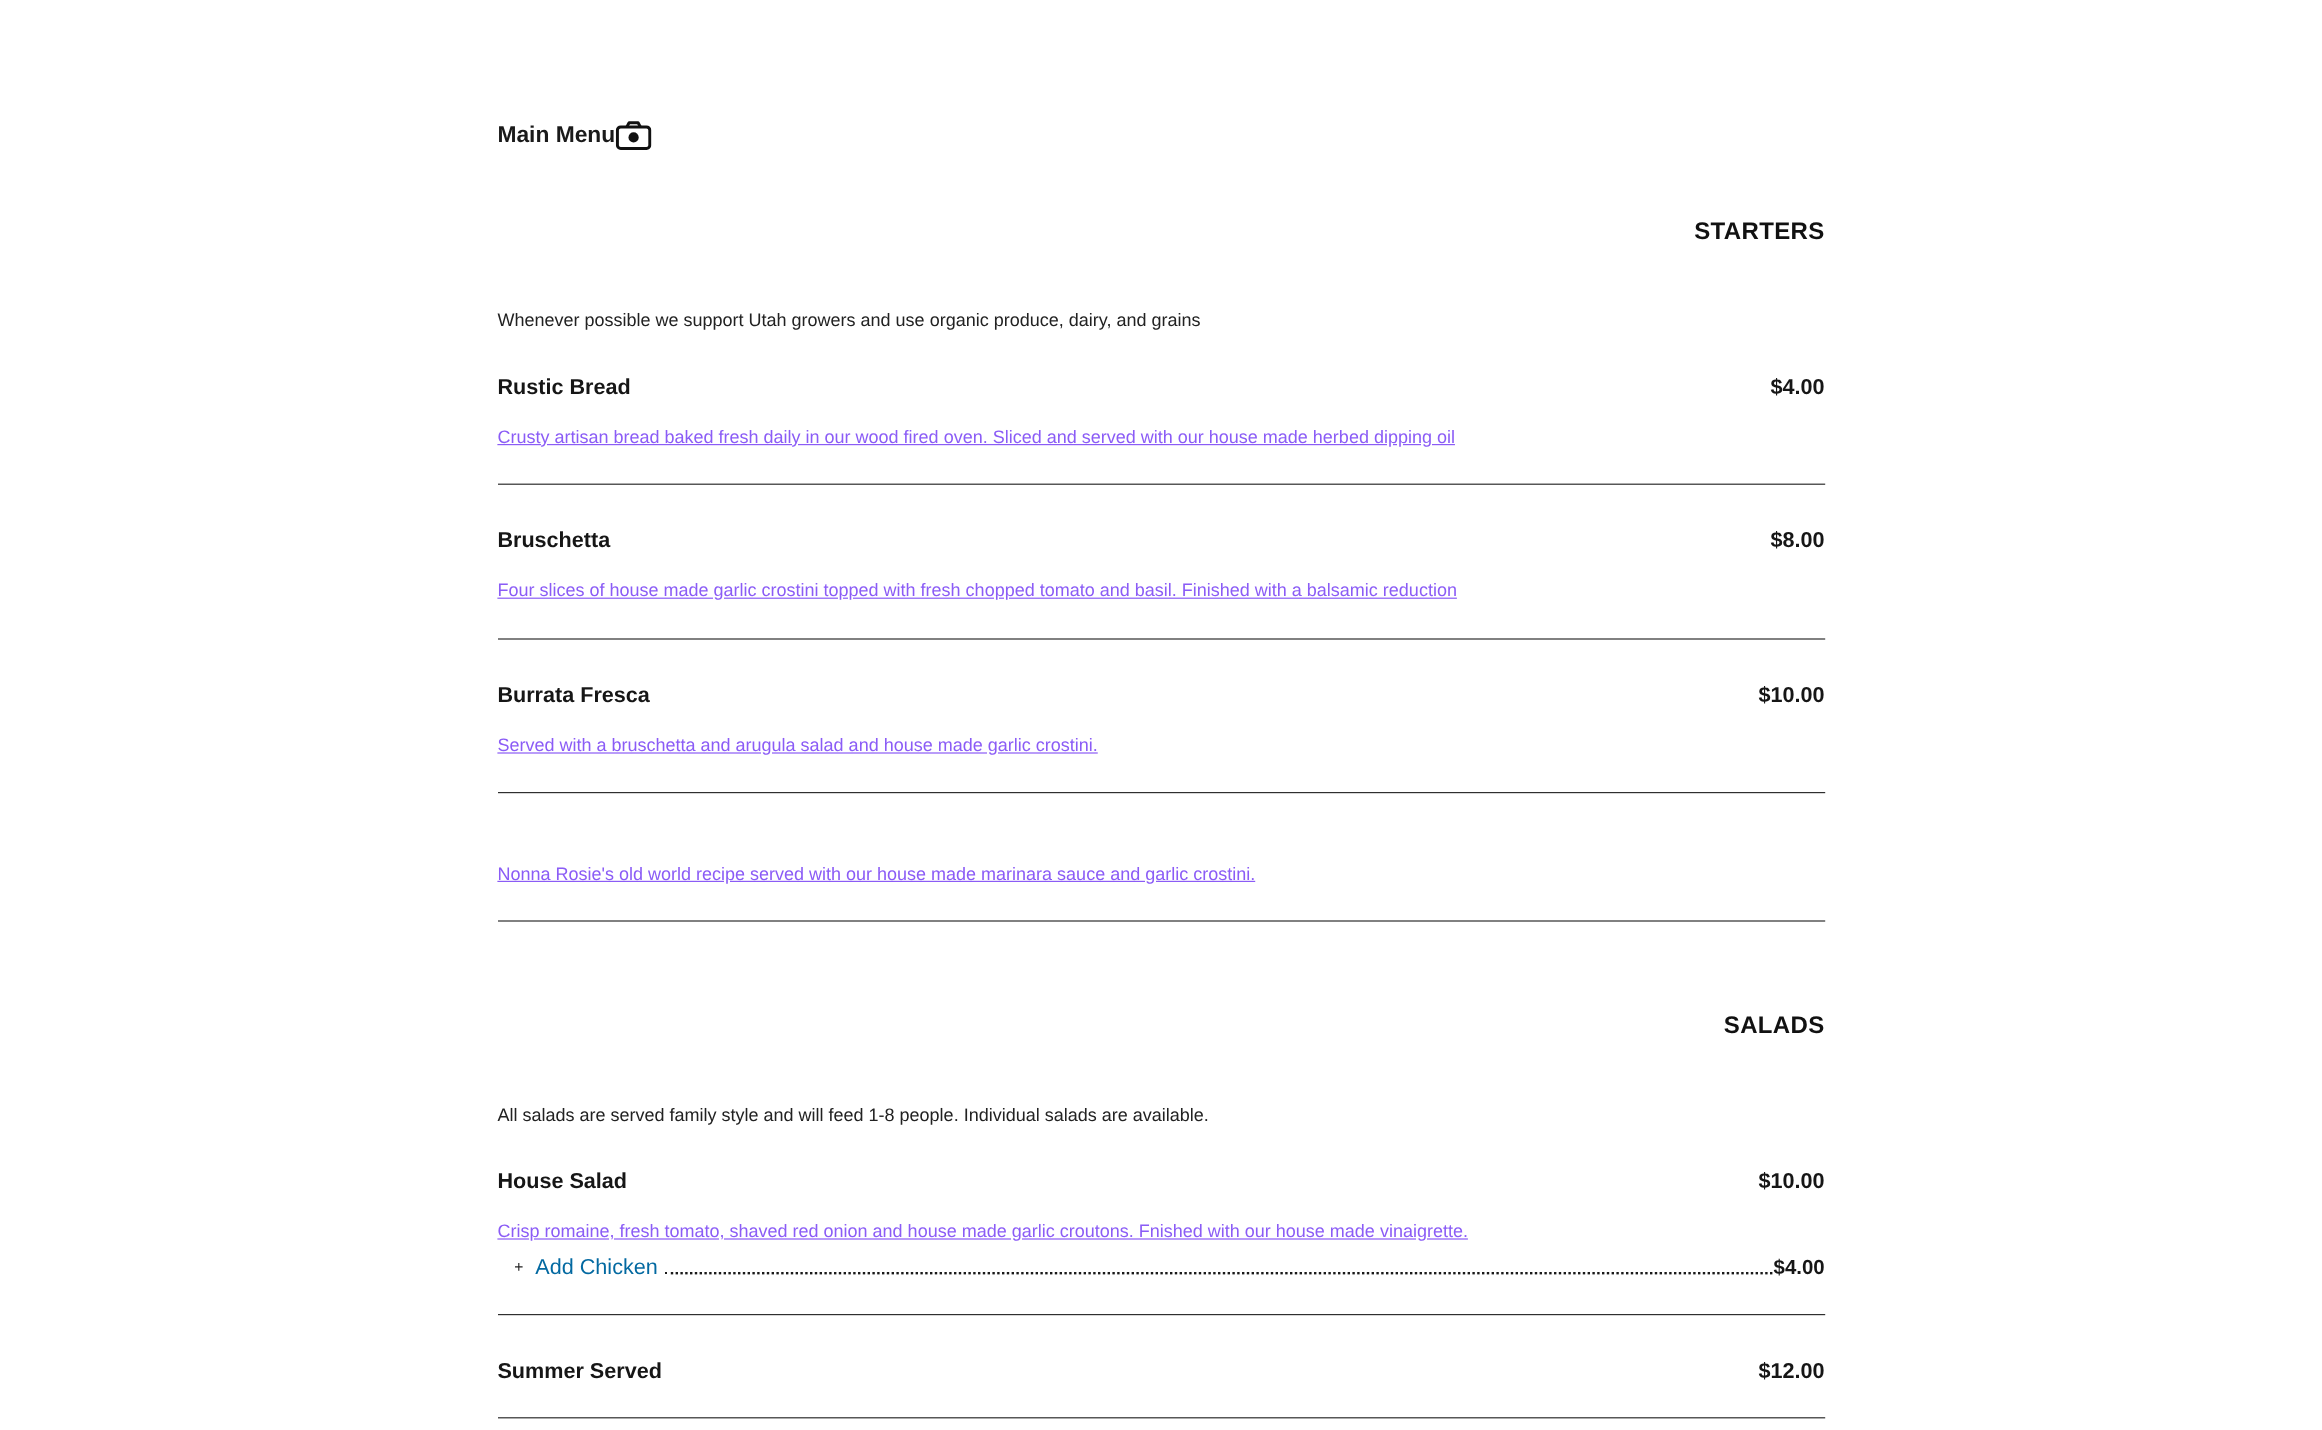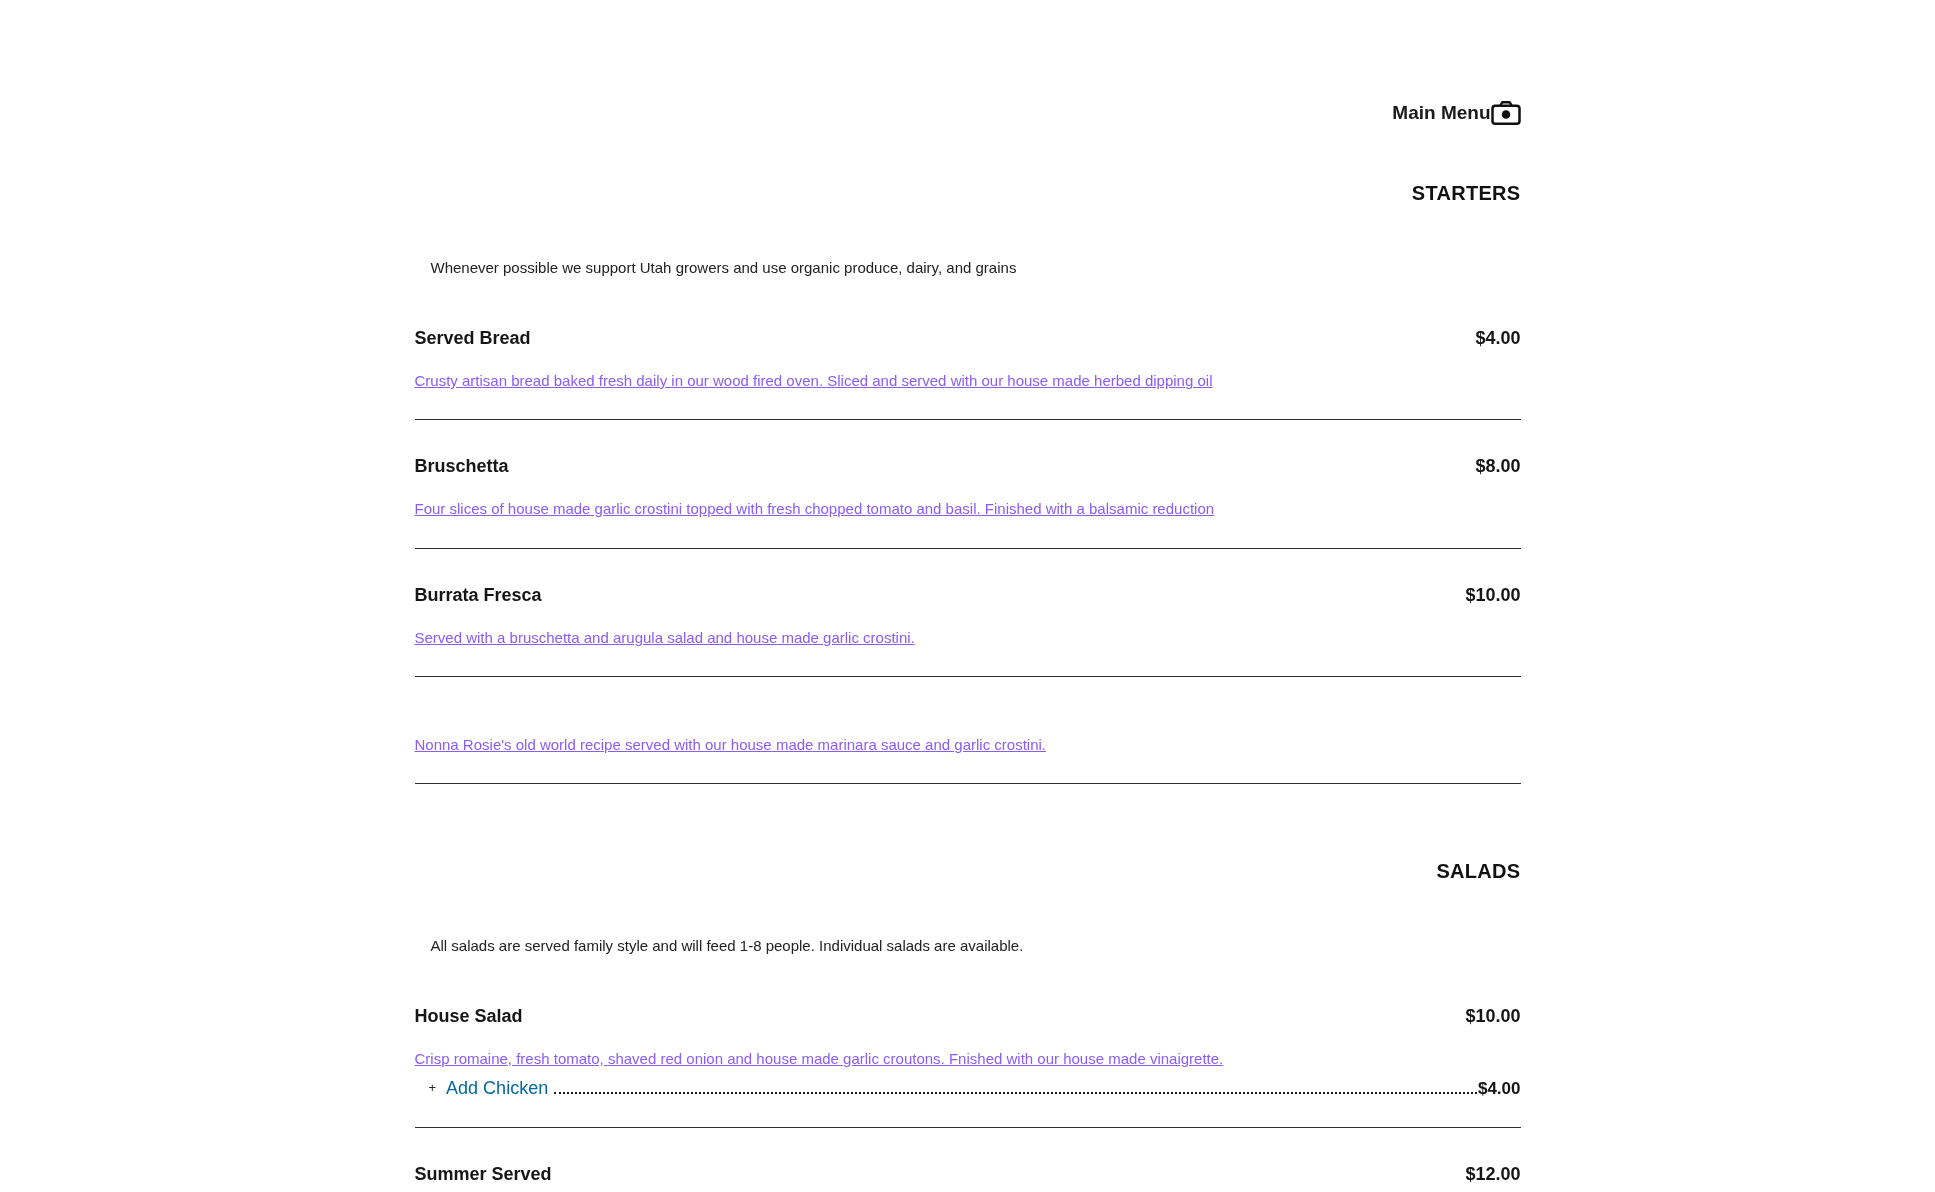--- a/index.html
+++ b/index.html
@@ -16,21 +16,21 @@
   }
   .page {
     width: 1106px;
     margin: 0 auto;
     padding-top: 100px;
     padding-bottom: 20px;
   }
   .header {
     display: flex;
     align-items: center;
-    justify-content: flex-end;
+    justify-content: flex-start;
   }
   .page-title {
     font-size: 19px;
     font-weight: bold;
     color: #1a1a1a;
   }
   .camera-btn {
     background: none;
     border: none;
     padding: 0;
@@ -43,21 +43,21 @@
     text-align: right;
     font-size: 20px;
     font-weight: bold;
     letter-spacing: 0.3px;
     color: #111111;
   }
   .section-gap {
     margin-top: 76px;
   }
   .section-note {
-    margin: 16px;
+    margin: 0;
     margin-top: 54px;
     font-size: 15px;
     color: #222222;
   }
   .menu-item {
     padding: 36px 0 28px 0;
     border-bottom: 1px solid #2f2f2f;
   }
   .item-row {
     display: flex;
@@ -131,21 +131,21 @@
         </span>
       </button>
     </div>
 
     <section>
       <h2 class="section-title">STARTERS</h2>
       <p class="section-note">Whenever possible we support Utah growers and use organic produce, dairy, and grains</p>
 
       <div class="menu-item">
         <div class="item-row">
-          <span class="item-name">Served Bread</span>
+          <span class="item-name">Rustic Bread</span>
           <span class="item-price">$4.00</span>
         </div>
         <p class="item-desc">Crusty artisan bread baked fresh daily in our wood fired oven. Sliced and served with our house made herbed dipping oil</p>
       </div>
 
       <div class="menu-item">
         <div class="item-row">
           <span class="item-name">Bruschetta</span>
           <span class="item-price">$8.00</span>
         </div>

